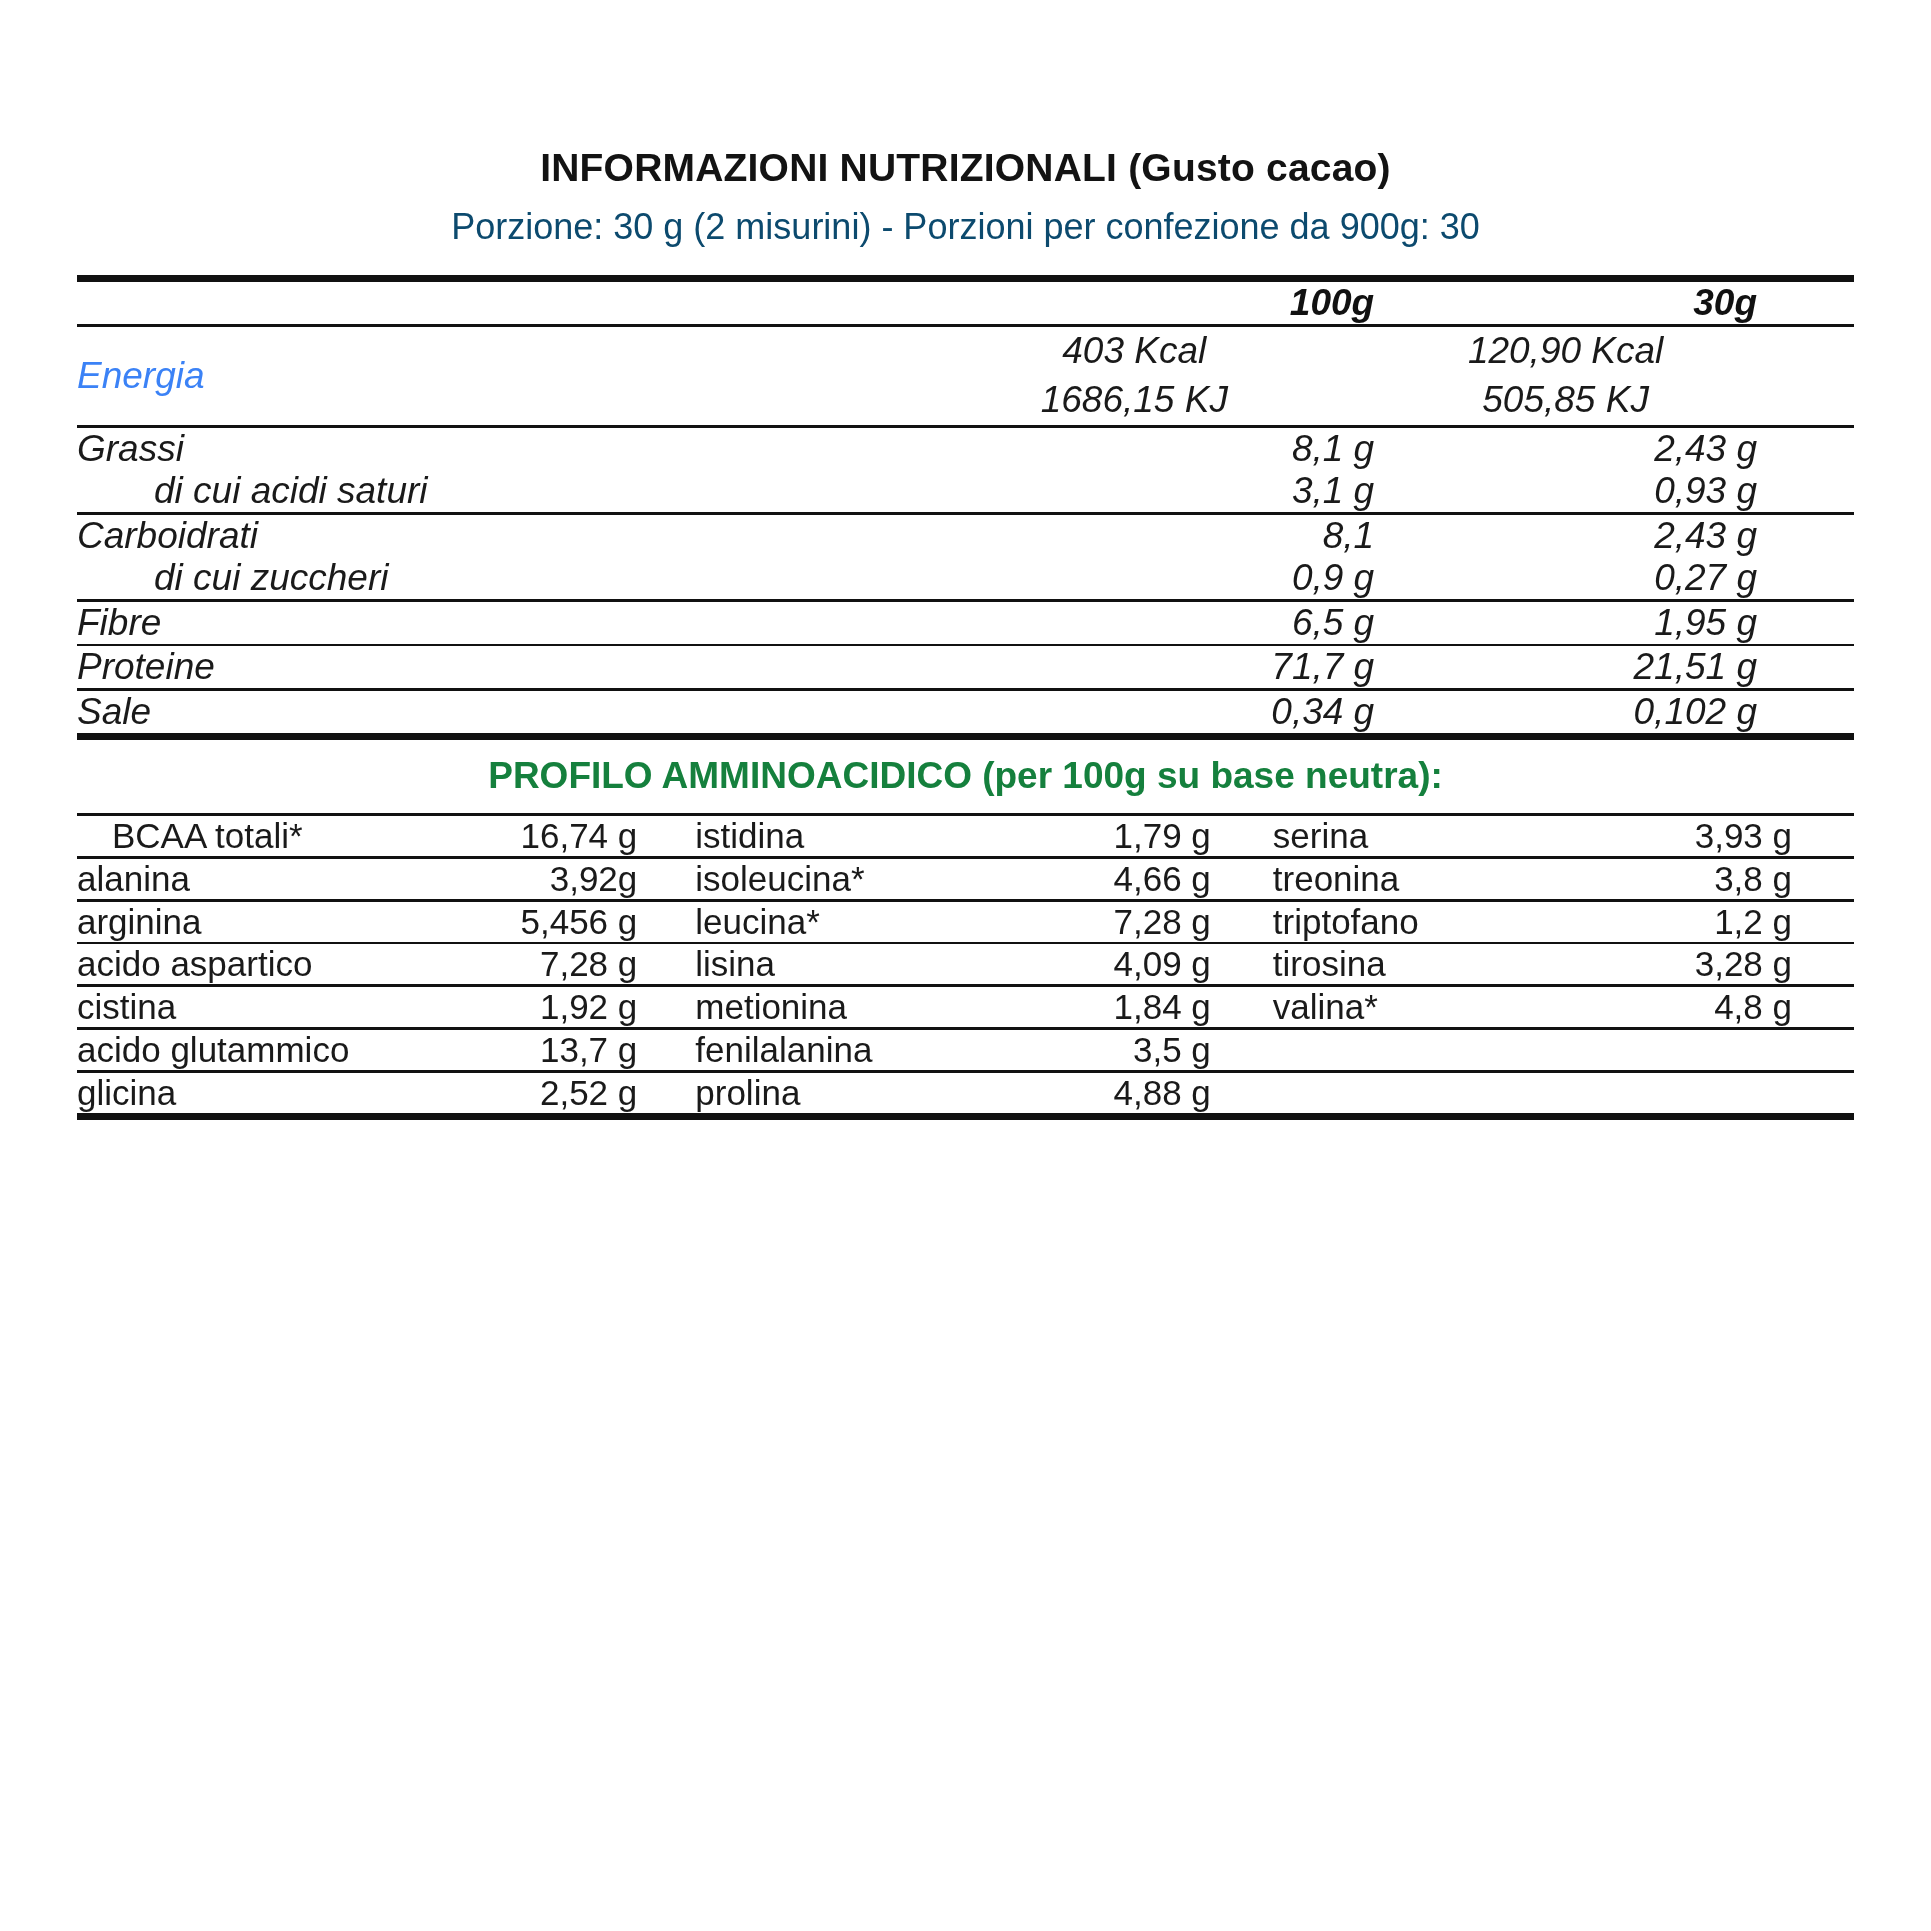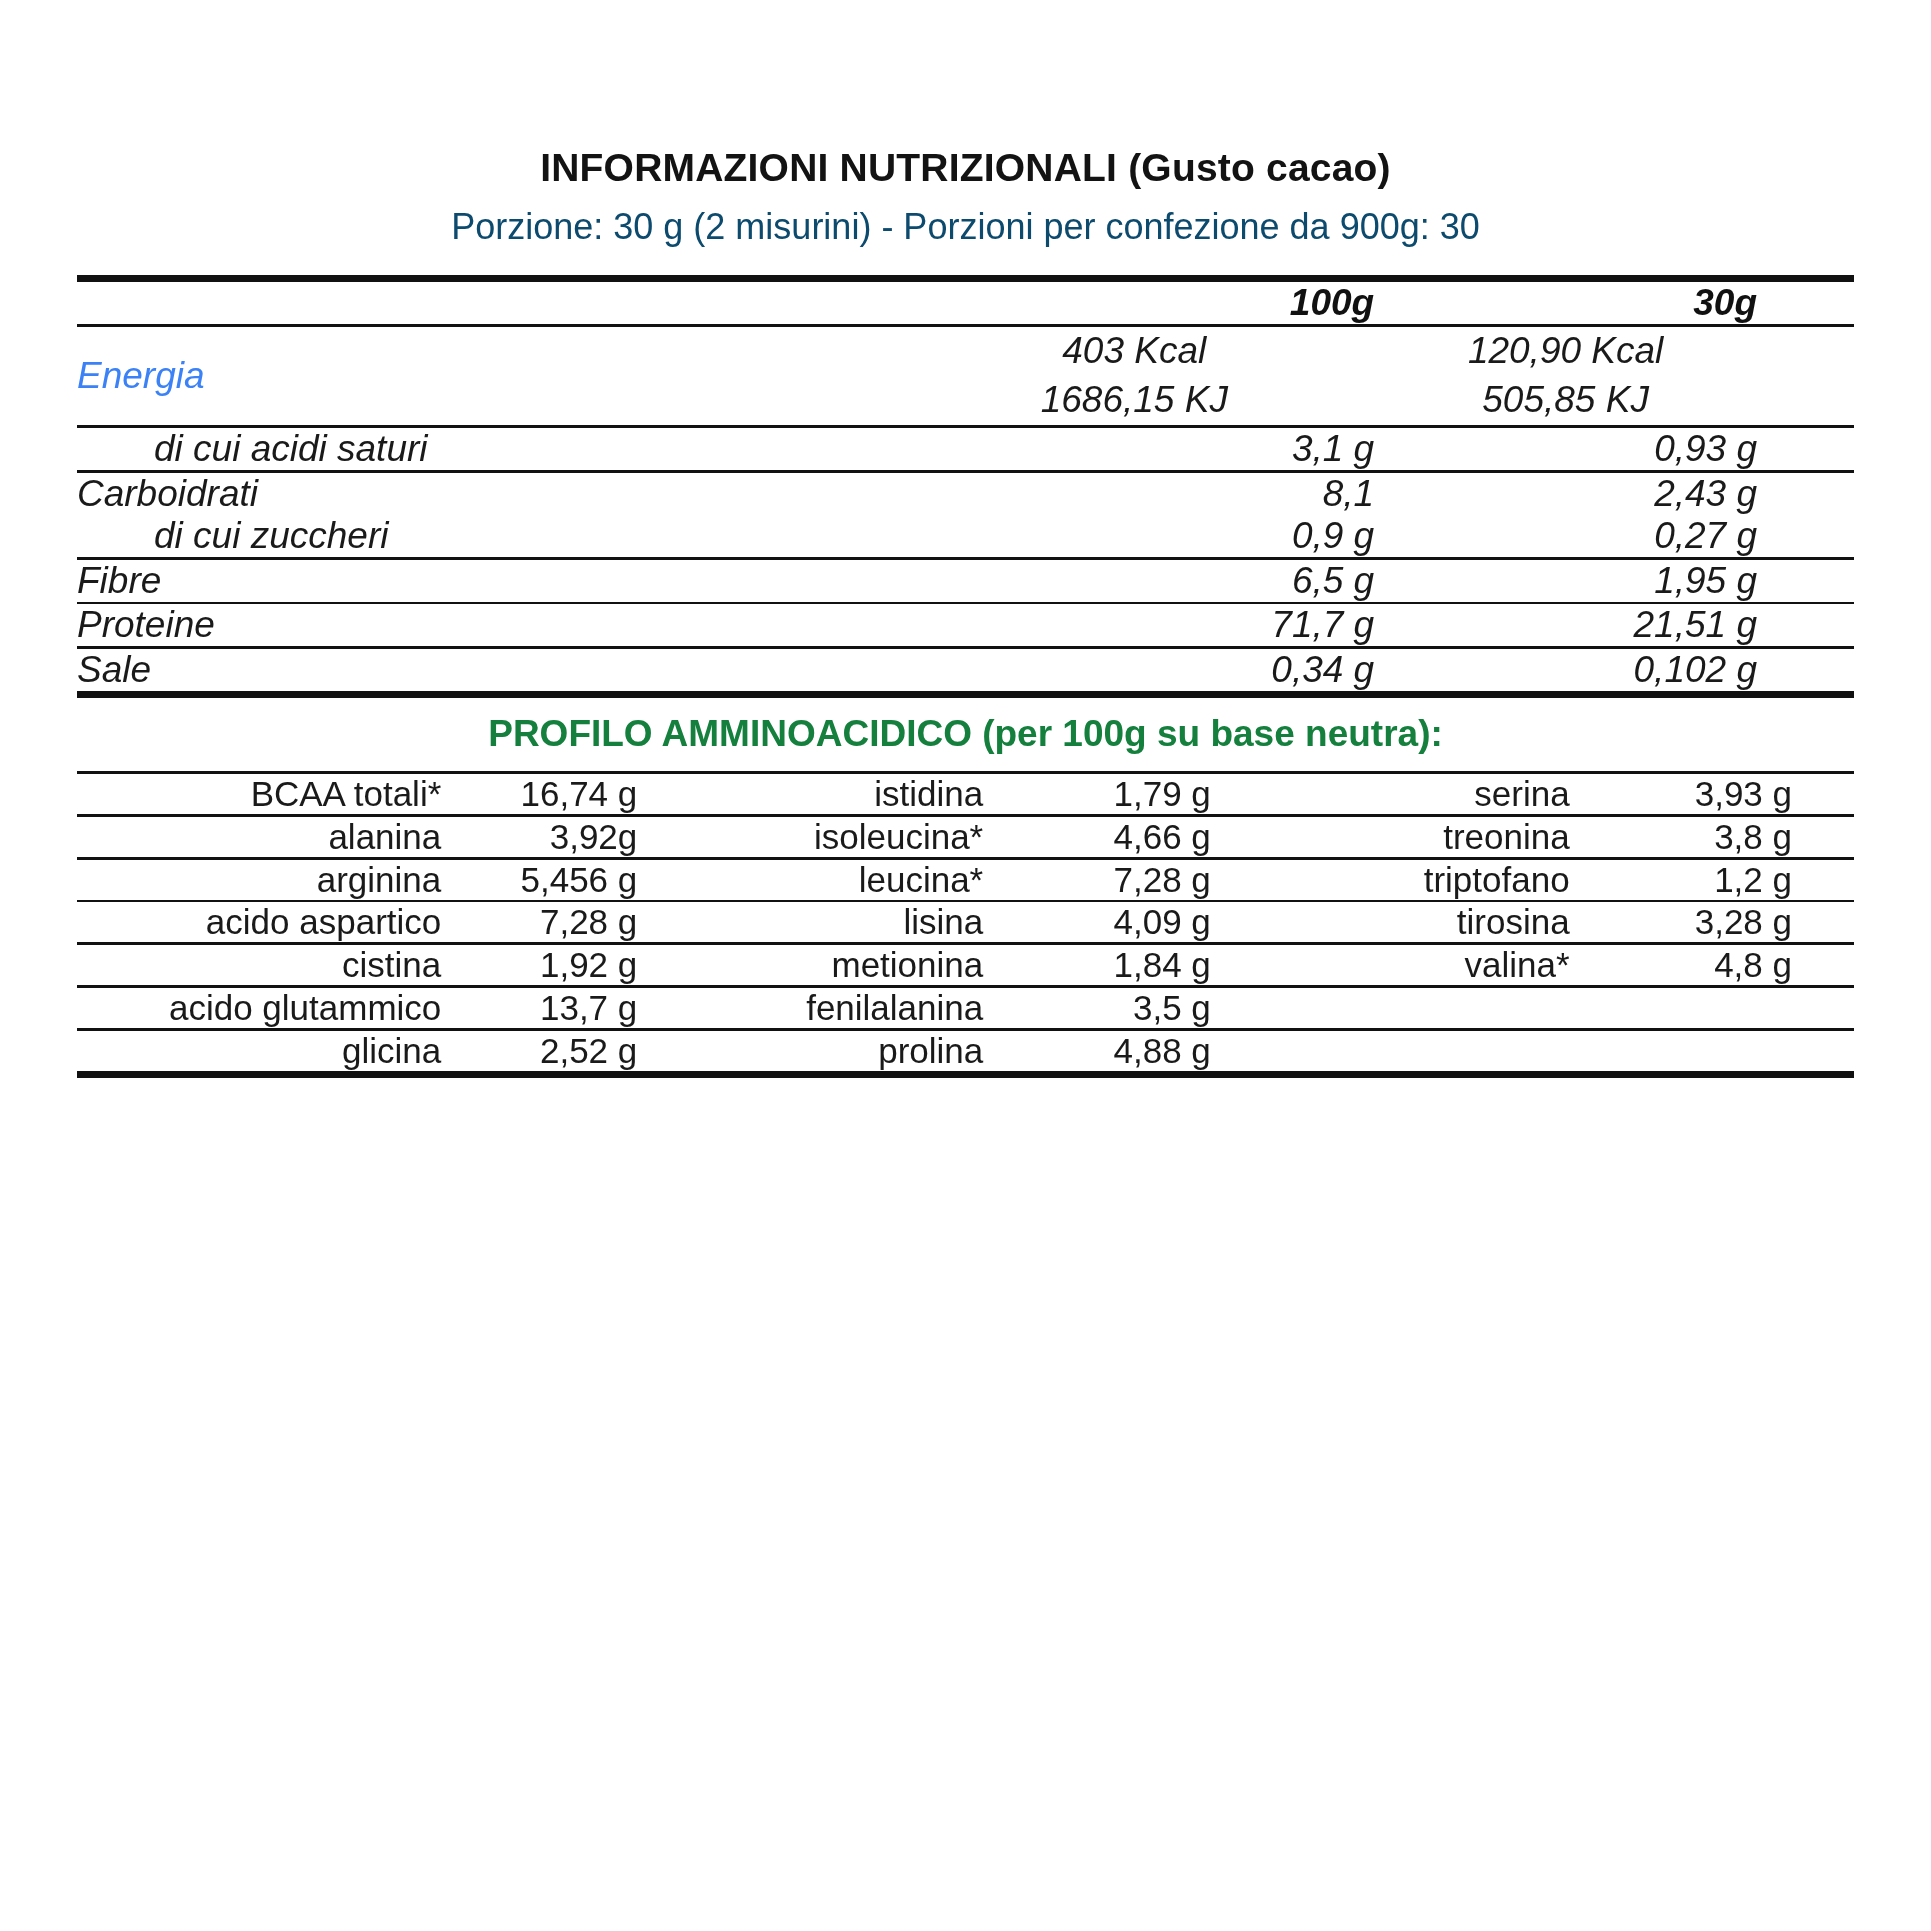--- a/index.html
+++ b/index.html
@@ -134,21 +134,21 @@
     padding: 15.4px 0 15.4px 0;
     color: #15803d;
   }
 
   
   table.amino {
     width: 100%;
     border-collapse: collapse;
     table-layout: fixed;
   }
-  table.amino td { padding: 0; vertical-align: middle; text-align: right; }
+  table.amino td { padding: 0; vertical-align: middle; }
 
   .a-name  { font-size: 35px; text-align: left;  padding: 12.6px 0 12.6px 19.3px; white-space: nowrap; }
   .a-val   { font-size: 35px; text-align: right; padding: 12.6px 27px 12.6px 0; white-space: nowrap; }
   .a-name.indent { padding-left: 35px; }
 
   .aw-n1 { width: 20.5%; }
   .aw-v1 { width: 13%; }
   .aw-n2 { width: 17.5%; }
   .aw-v2 { width: 15%; }
   .aw-n3 { width: 18%; }
@@ -201,20 +201,25 @@
             <div>120,90 Kcal</div>
             <div>505,85 KJ</div>
           </td>
         </tr>
         <tr class="sep-row">
           <td colspan="3">
               <div class="rule-thin"></div>
             </td>
         </tr>
 
+        <tr class="pair-top">
+          <td class="name-cell">Grassi</td>
+          <td class="val-cell">8,1 g</td>
+          <td class="val-cell c30">2,43 g</td>
+        </tr>
         <tr class="pair-bottom">
           <td class="name-cell sub">di cui acidi saturi</td>
           <td class="val-cell">3,1 g</td>
           <td class="val-cell c30">0,93 g</td>
         </tr>
         <tr class="sep-row">
           <td colspan="3">
               <div class="rule-thin"></div>
             </td>
         </tr>

